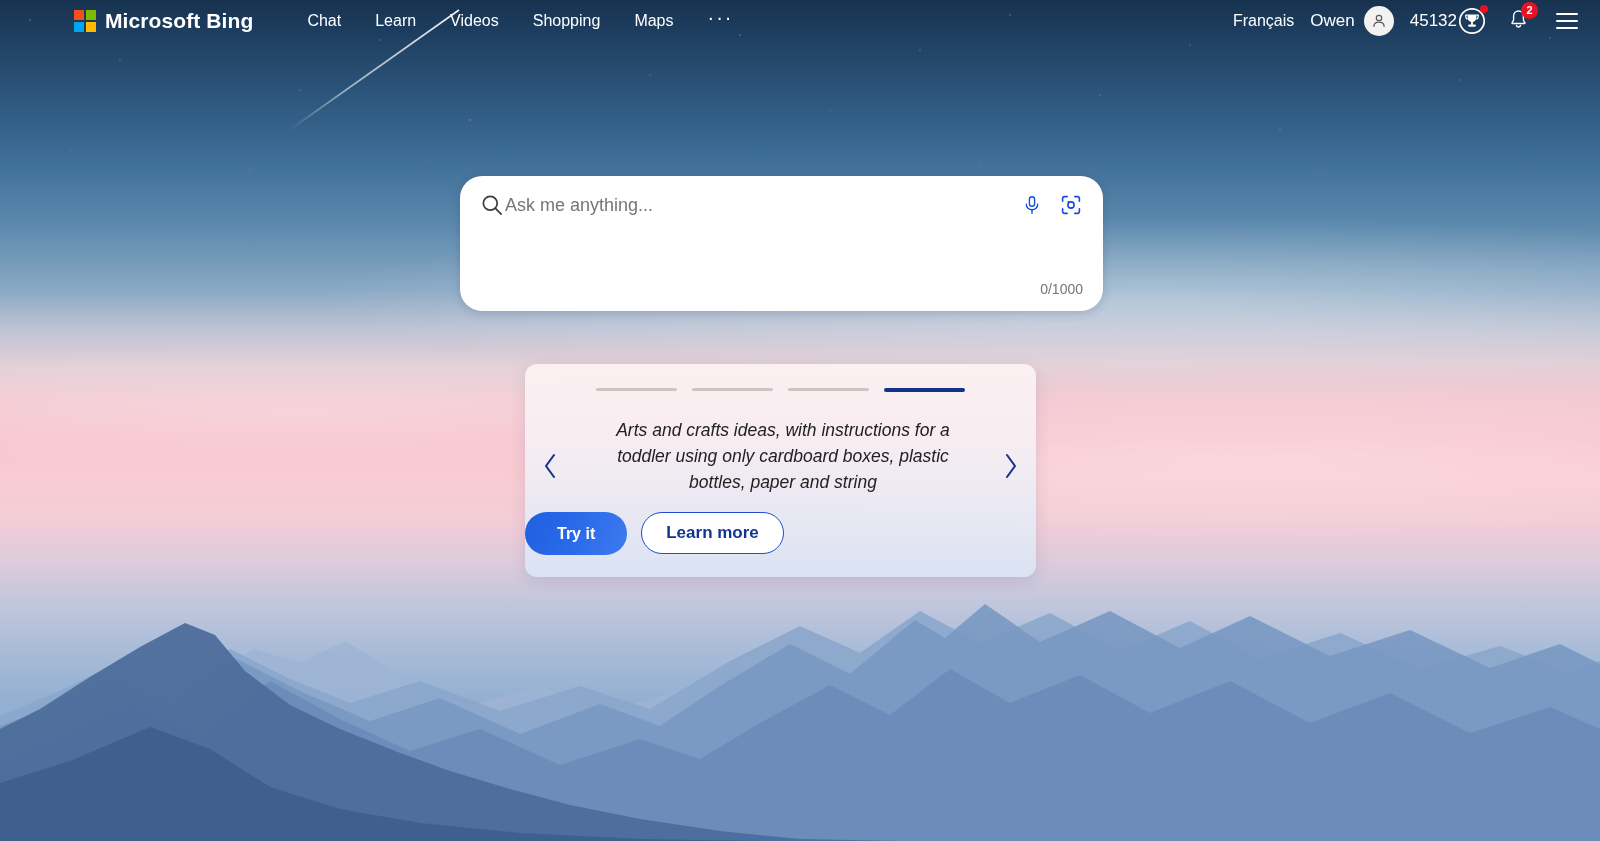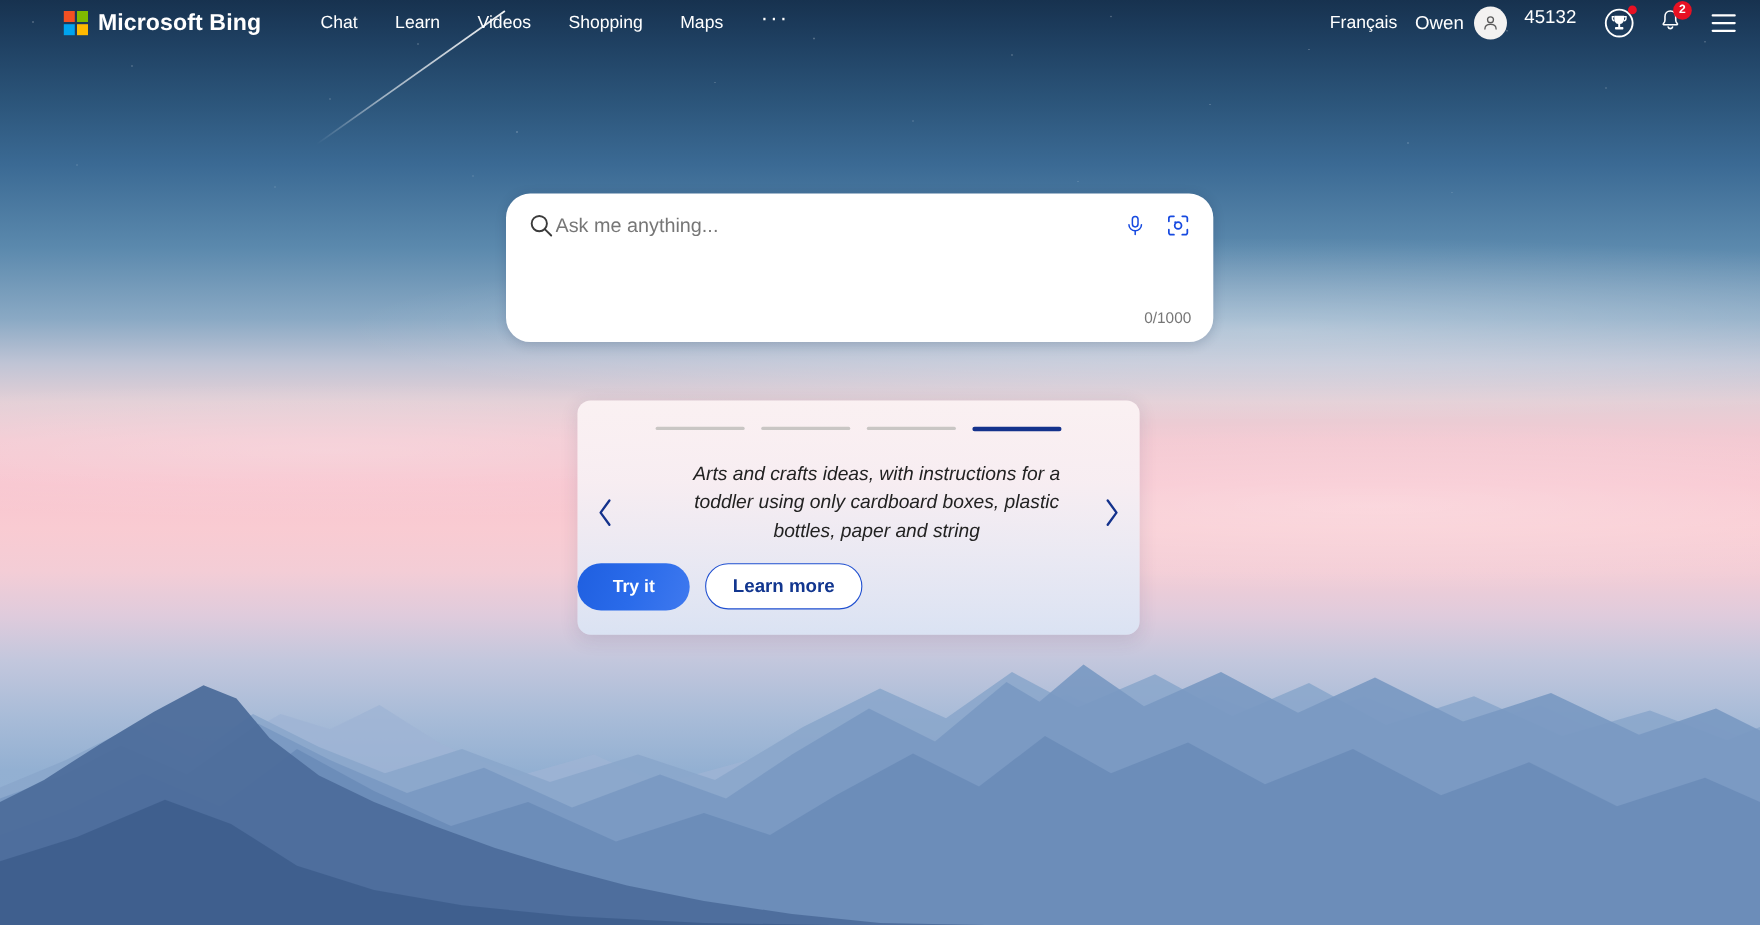--- a/index.html
+++ b/index.html
@@ -92,38 +92,38 @@
   .mtn { position: absolute; left: 0; bottom: 0; width: 1600px; }
 
   
   .header {
     position: absolute; left: 0; top: 0;
     width: 1600px; height: 42px;
     display: flex; align-items: center;
     z-index: 20;
     color: #ffffff;
   }
-  .brand { display: flex; align-items: center; gap: 9px; margin-left: 58px; }
+  .brand { display: flex; align-items: center; gap: 9px; margin-left: 74px; }
   .ms-logo { width: 22px; height: 22px; display: grid; grid-template-columns: 10px 10px; grid-template-rows: 10px 10px; gap: 2px; }
   .ms-logo i { display: block; width: 10px; height: 10px; }
   .brand-name { font-size: 21px; font-weight: 600; letter-spacing: .1px; color: #fff; white-space: nowrap; }
 
   .nav { display: flex; gap: 34px; margin-left: 54px; }
   .nav-item { font-size: 16px; color: #fff; cursor: pointer; white-space: nowrap; }
   .nav-more { font-size: 20px; letter-spacing: 2px; color: #fff; cursor: pointer; line-height: 10px; }
 
   .header-right { margin-left: auto; margin-right: 22px; display: flex; align-items: center; gap: 16px; }
   .lang { font-size: 16px; color: #fff; cursor: pointer; margin-left: 35px; }
   .user { display: flex; align-items: center; gap: 9px; cursor: pointer; }
   .user-name { font-size: 17px; color: #fff; }
   .avatar {
     width: 30px; height: 30px; border-radius: 50%;
     background: #f3f2f1; display: flex; align-items: center; justify-content: center;
   }
-  .rewards { display: flex; gap: 24px; cursor: pointer; }
+  .rewards { display: flex; align-items: center; gap: 0; cursor: pointer; }
   .rewards-count { font-size: 17px; color: #fff; }
   .rewards-badge { position: relative; width: 30px; height: 30px; }
   .red-dot {
     position: absolute; right: -1px; top: -1px;
     width: 8px; height: 8px; border-radius: 50%; background: #e81123;
   }
   .bell-wrap { position: relative; cursor: pointer; margin-left: 4px; }
   .bell-badge {
     position: absolute; right: -8px; top: -6px;
     min-width: 17px; height: 17px; padding: 0 4px;
@@ -167,21 +167,21 @@
     z-index: 15;
   }
   .dots-row {
     position: absolute; top: 24px; left: 0; width: 100%;
     display: flex; justify-content: center; gap: 15px;
   }
   .dot-bar { width: 81px; height: 3px; border-radius: 2px; background: #c9c6c4; cursor: pointer; }
   .dot-bar.active { background: #14328c; height: 4px; margin-top: -0.5px; }
 
   .sugg-text {
-    position: absolute; left: 78px; top: 53px; width: 388px;
+    position: absolute; left: 64px; top: 53px; width: 388px;
     text-align: center;
     font-style: italic;
     font-size: 17.5px;
     line-height: 26px;
     color: #222222;
     font-family: "Liberation Sans", sans-serif;
   }
   .card-btns {
     position: absolute; left: 0; top: 148px; width: 100%;
     display: flex; justify-content: flex-start; gap: 14px;

